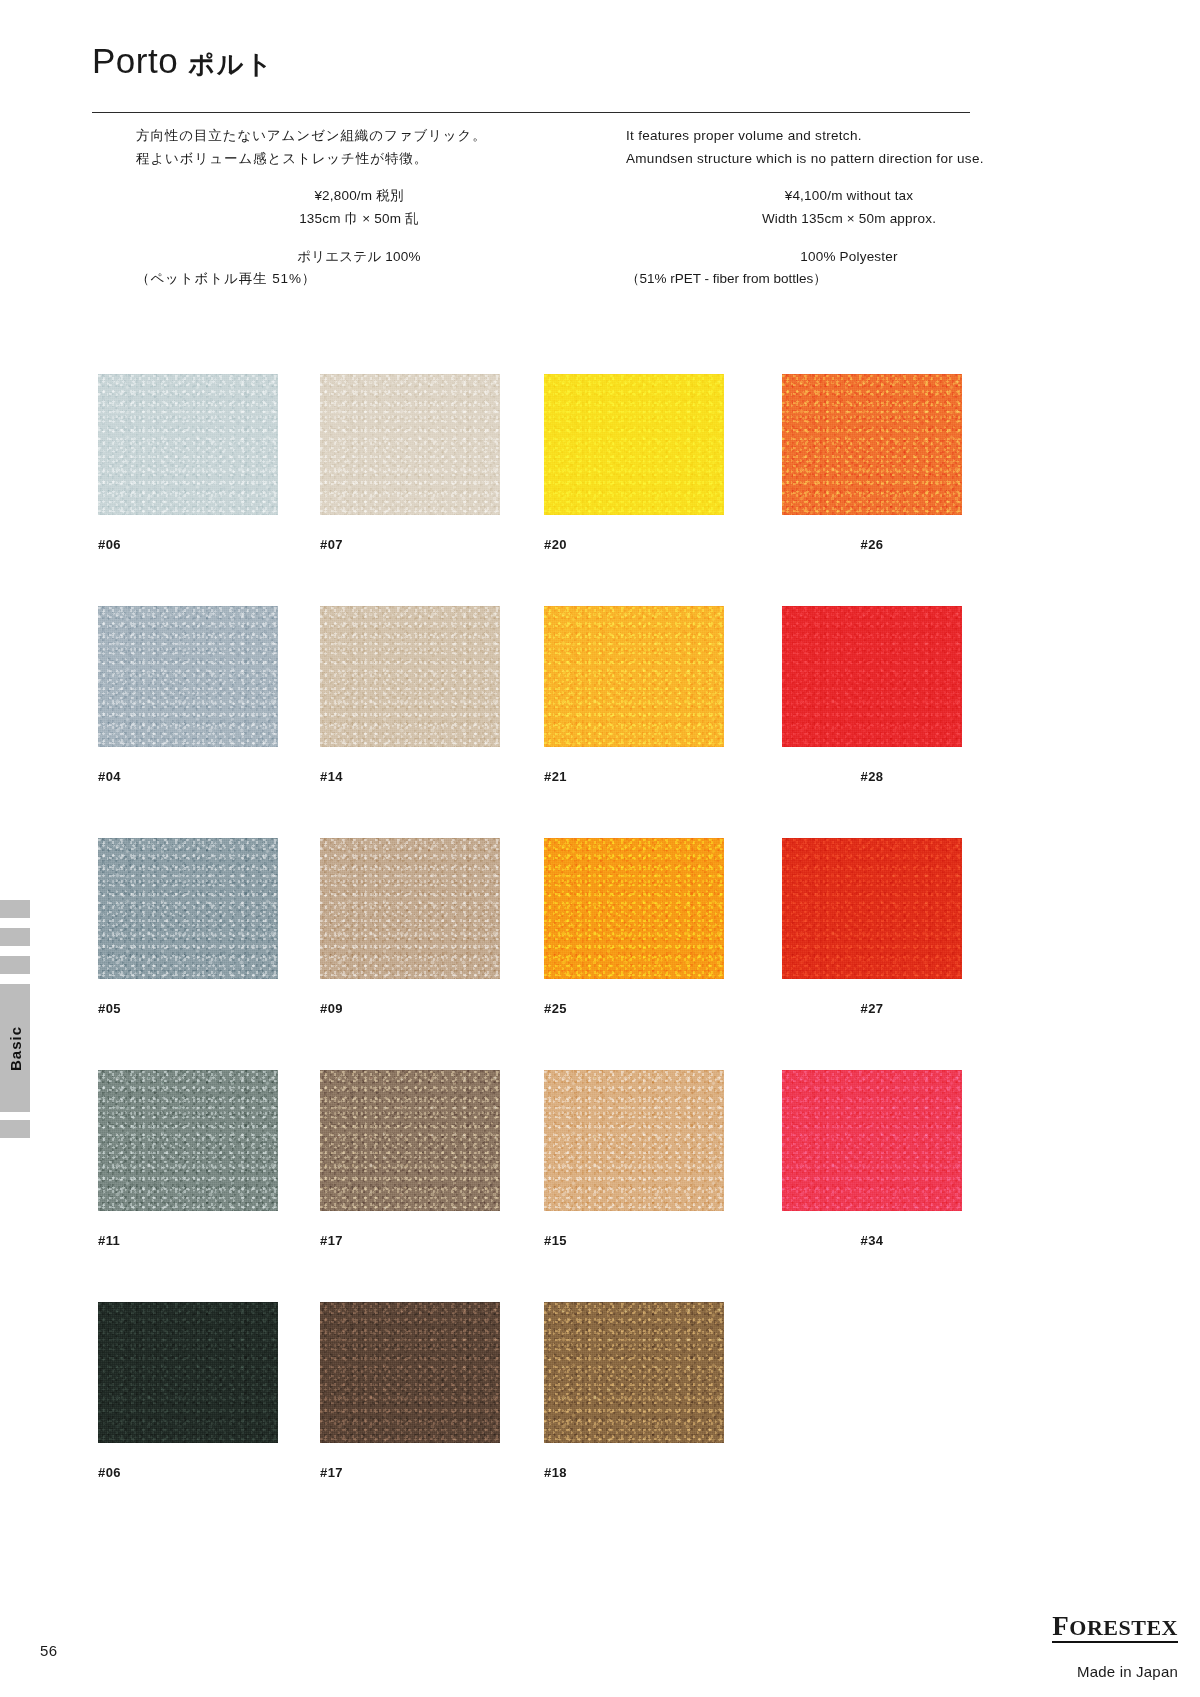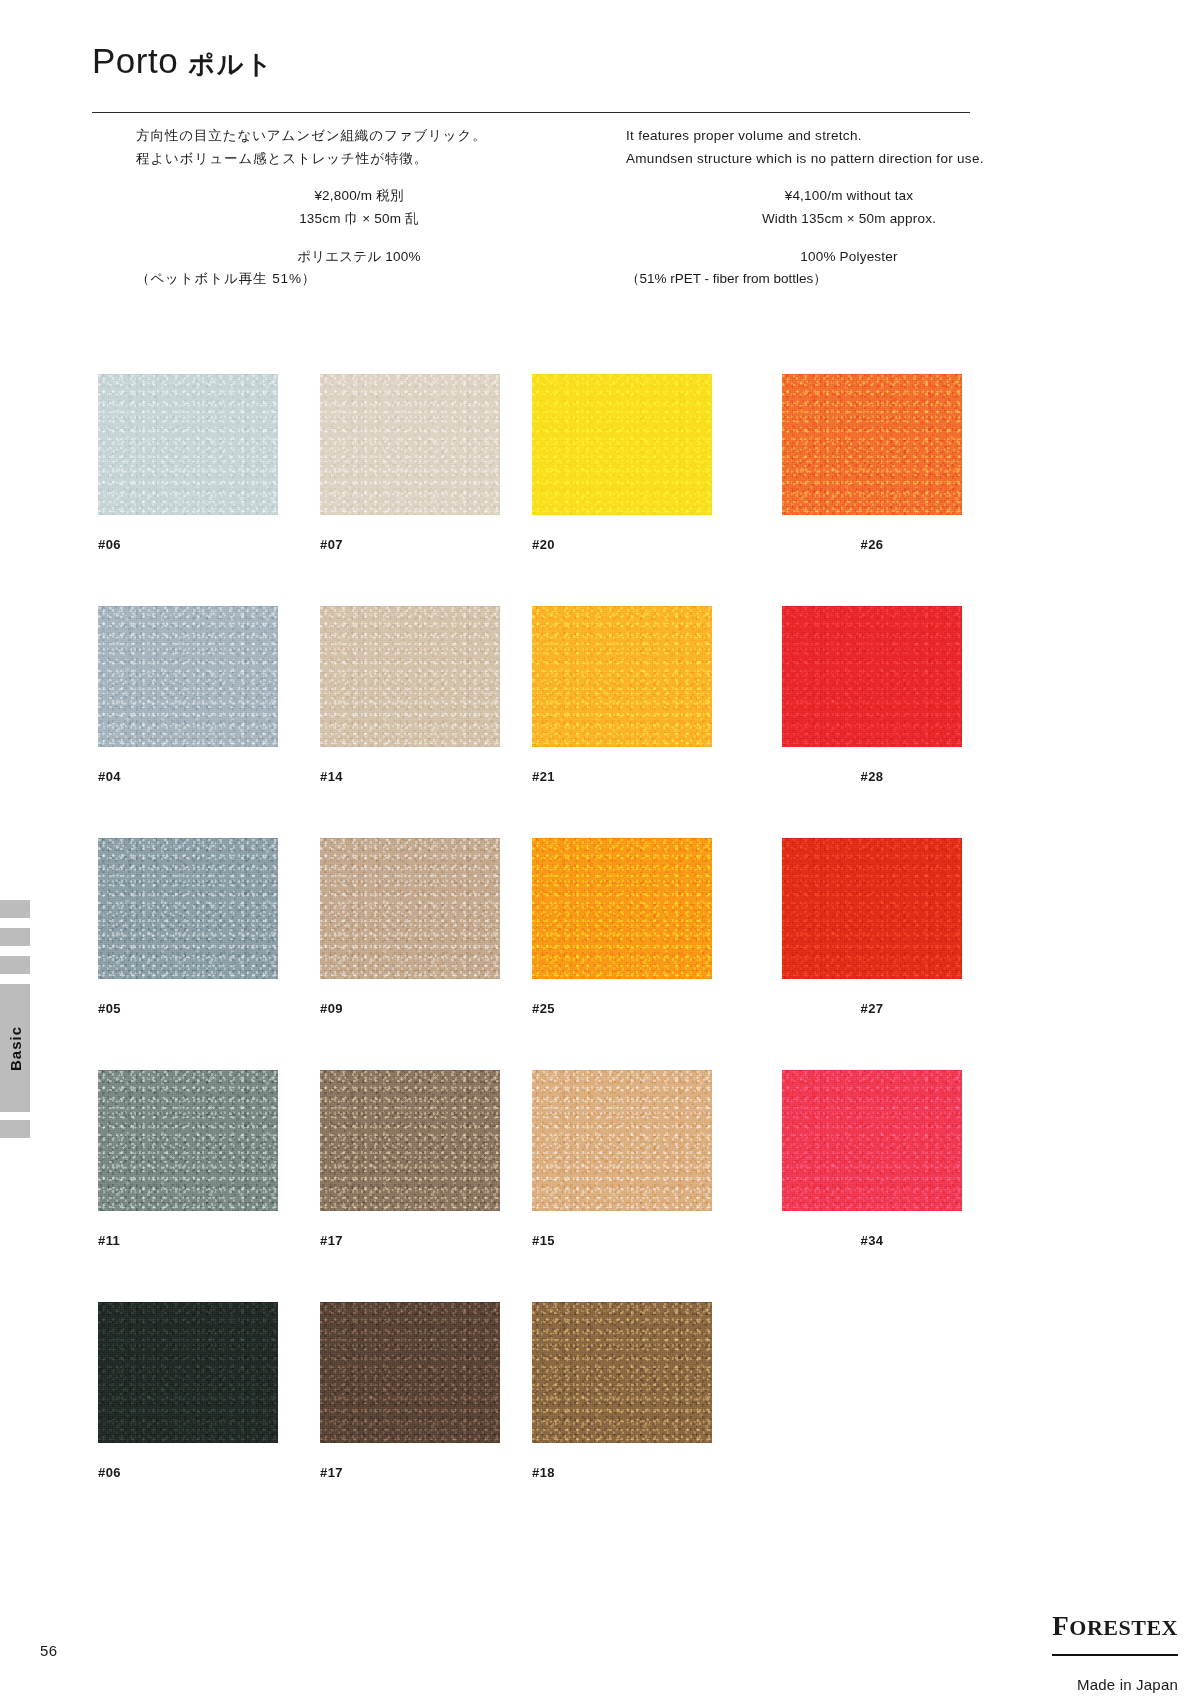--- a/index.html
+++ b/index.html
@@ -37,21 +37,21 @@
   .col { width:470px;margin-left:44px; }
   .desc { font-size:13.5px; line-height:1.72; letter-spacing:.3px; }
   .blk  { margin-top:15px; font-size:13.5px; line-height:1.68; }
   .bold { font-weight:400; letter-spacing:.2px;text-align:center; }
   .col.jpcol .desc, .col.jpcol .blk { letter-spacing:.9px; }
 
   
   #grid { position:absolute; left:98px; top:374px; width:880px; }
   .row { position:relative; height:232px; }
   .cell { position:absolute; top:0; width:180px; }
-  .c0 { left:0px; } .c1 { left:222px; } .c2 { left:434px; } .c3 { left:684px;text-align:center; }
+  .c0 { left:0px; } .c1 { left:222px; } .c2 { left:446px; } .c3 { left:684px;text-align:center; }
   .sw {
     width:180px; height:141px; position:relative; overflow:hidden;
     background-repeat:repeat;
   }
   .sw::before, .sw::after {
     content:""; position:absolute; inset:0; pointer-events:none;
   }
   
   .sw::before {
     background-image:
@@ -87,21 +87,21 @@
   }
   .lab { margin-top:22px; font-size:13px; font-weight:700; letter-spacing:.4px; }
 
   
   #page-no { position:absolute; left:40px; top:1642px; font-size:15px; letter-spacing:.5px; }
   #brand { position:absolute; right:22px; top:1612px; text-align:right; }
   #brand .logo {
     font-family:"Liberation Serif","DejaVu Serif",serif;
     font-weight:700; font-size:22px; letter-spacing:.5px;
     border-bottom:2.5px solid #111; display:inline-block;
-    padding-bottom:14px; line-height:1.05;
+    padding-bottom:1px; line-height:1.05;
   }
   #brand .logo .cap { font-size:27px; }
   #brand .made { font-size:15px; margin-top:20px; letter-spacing:.2px; }
 </style>
 </head>
 <body>
 
 <div id="side-tab">
   <div class="seg s1"></div>
   <div class="seg s2"></div>

